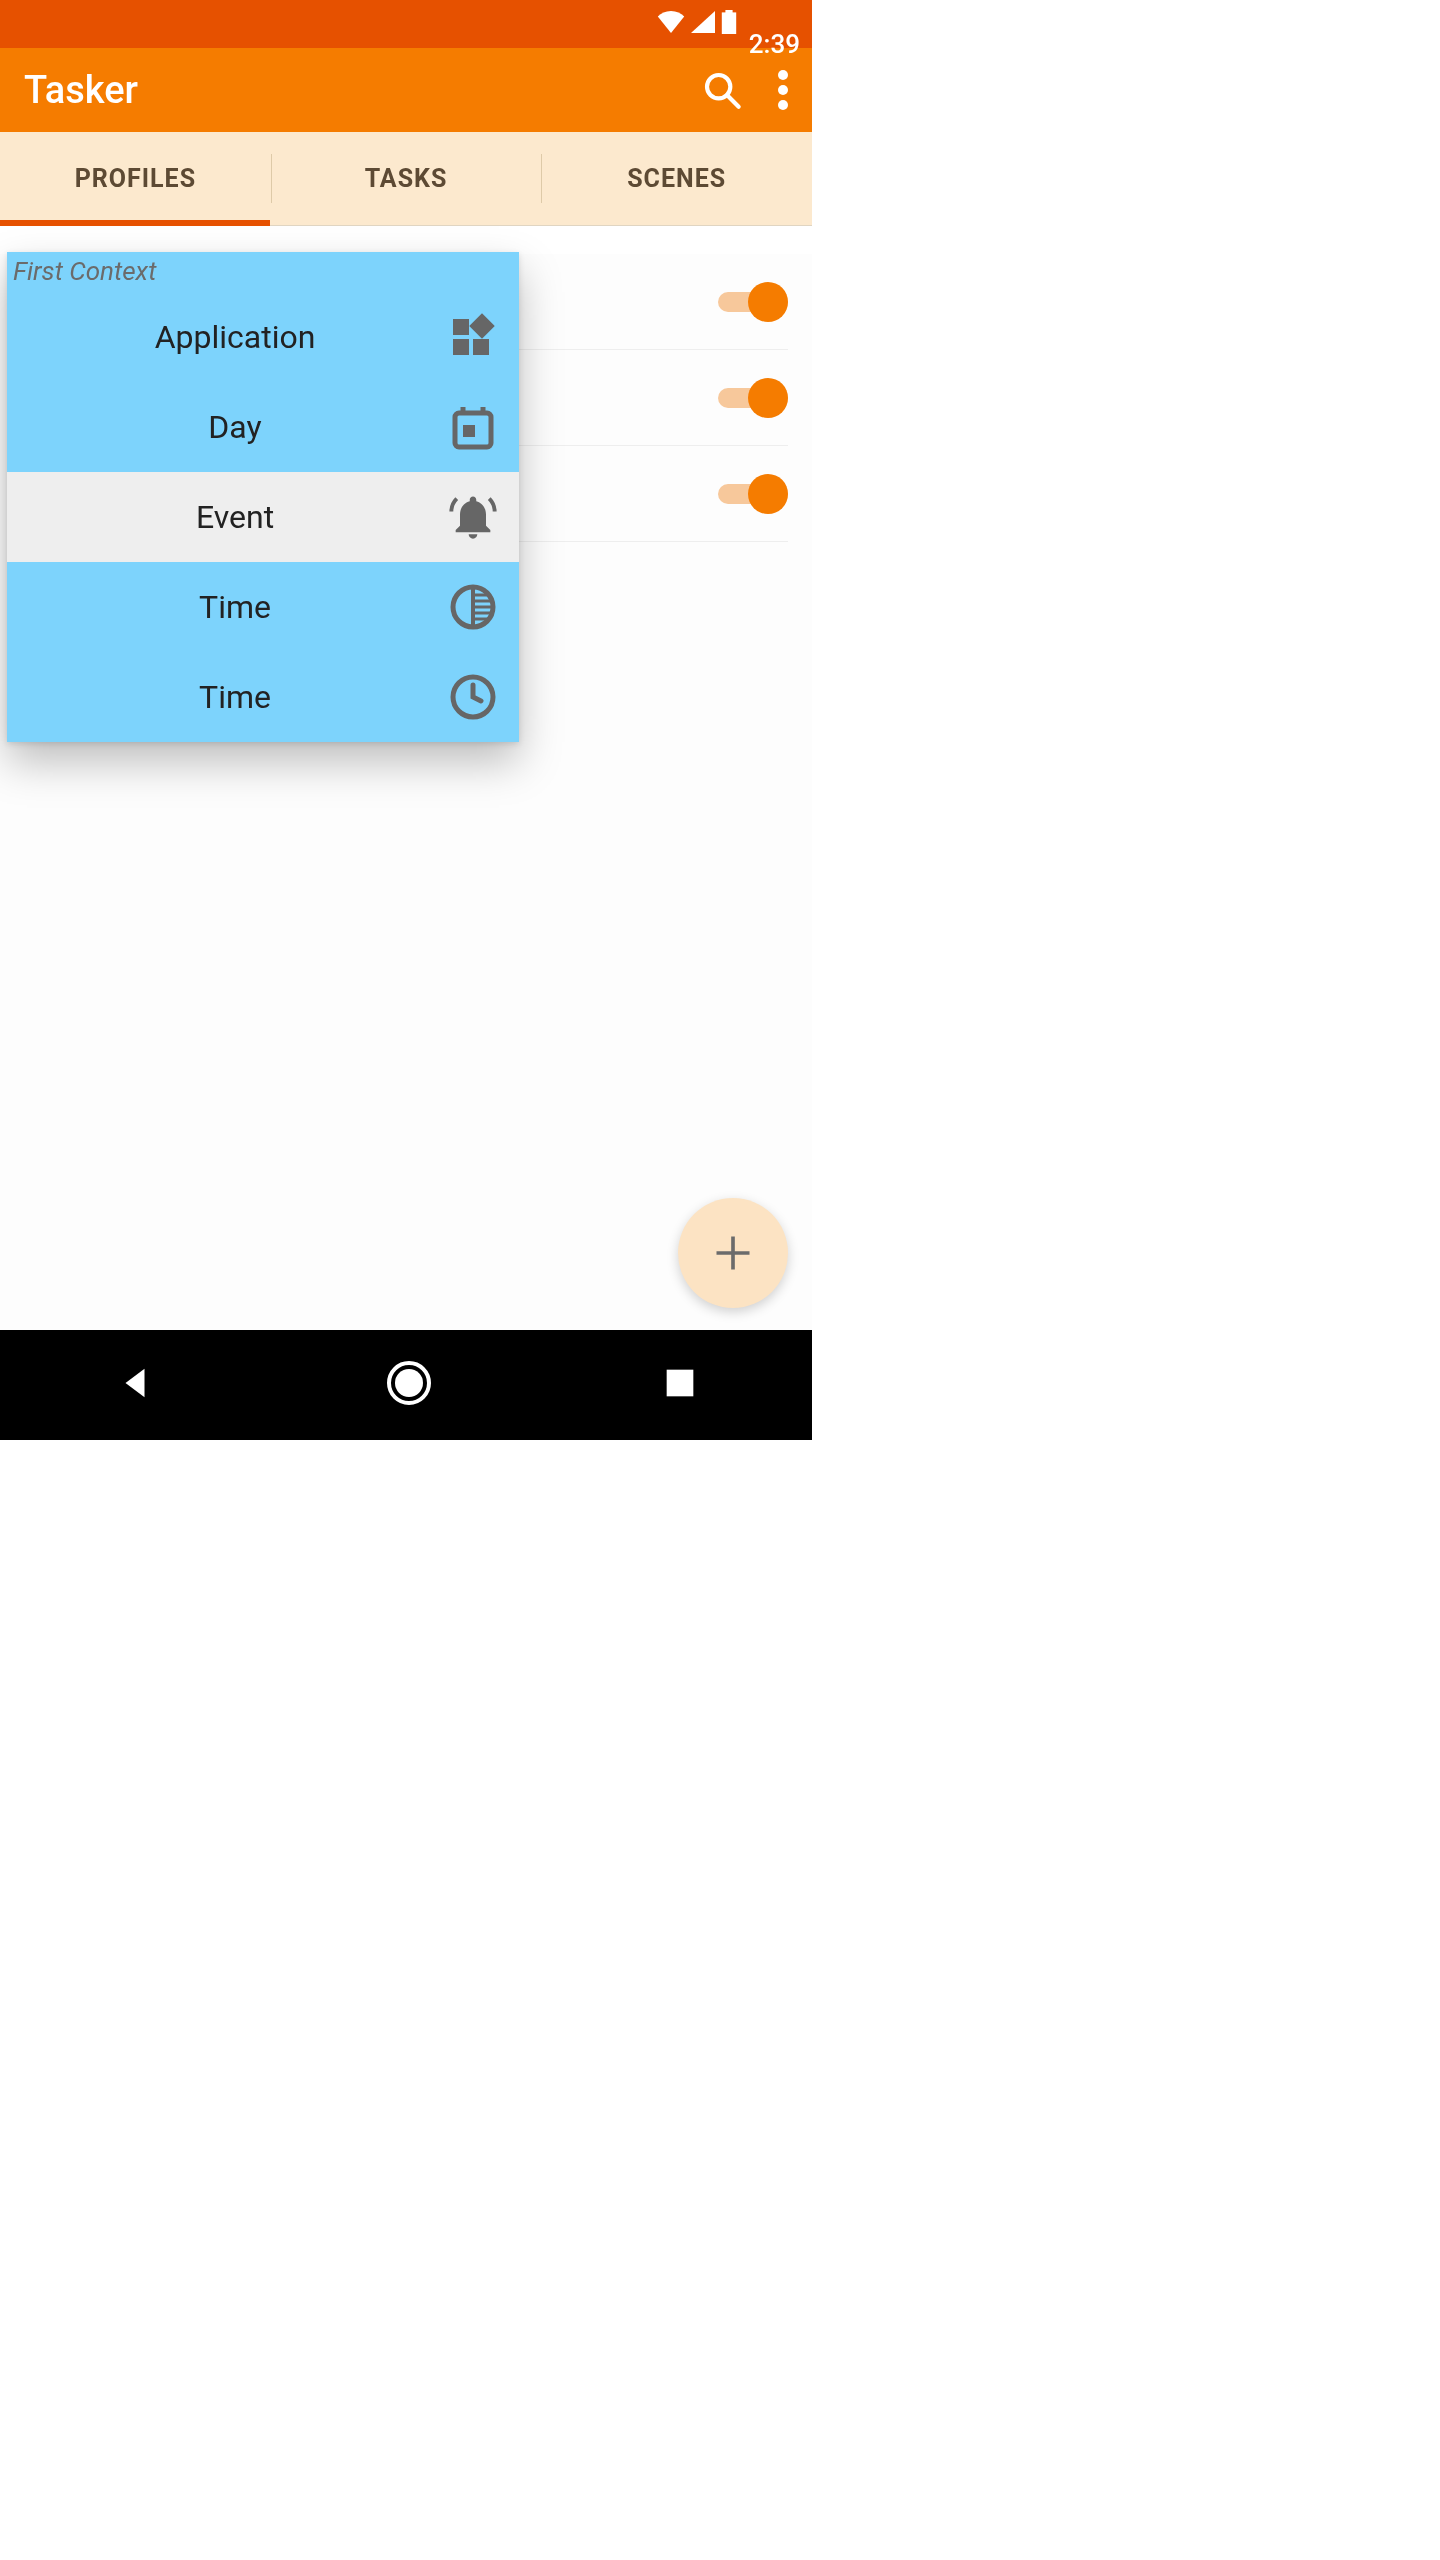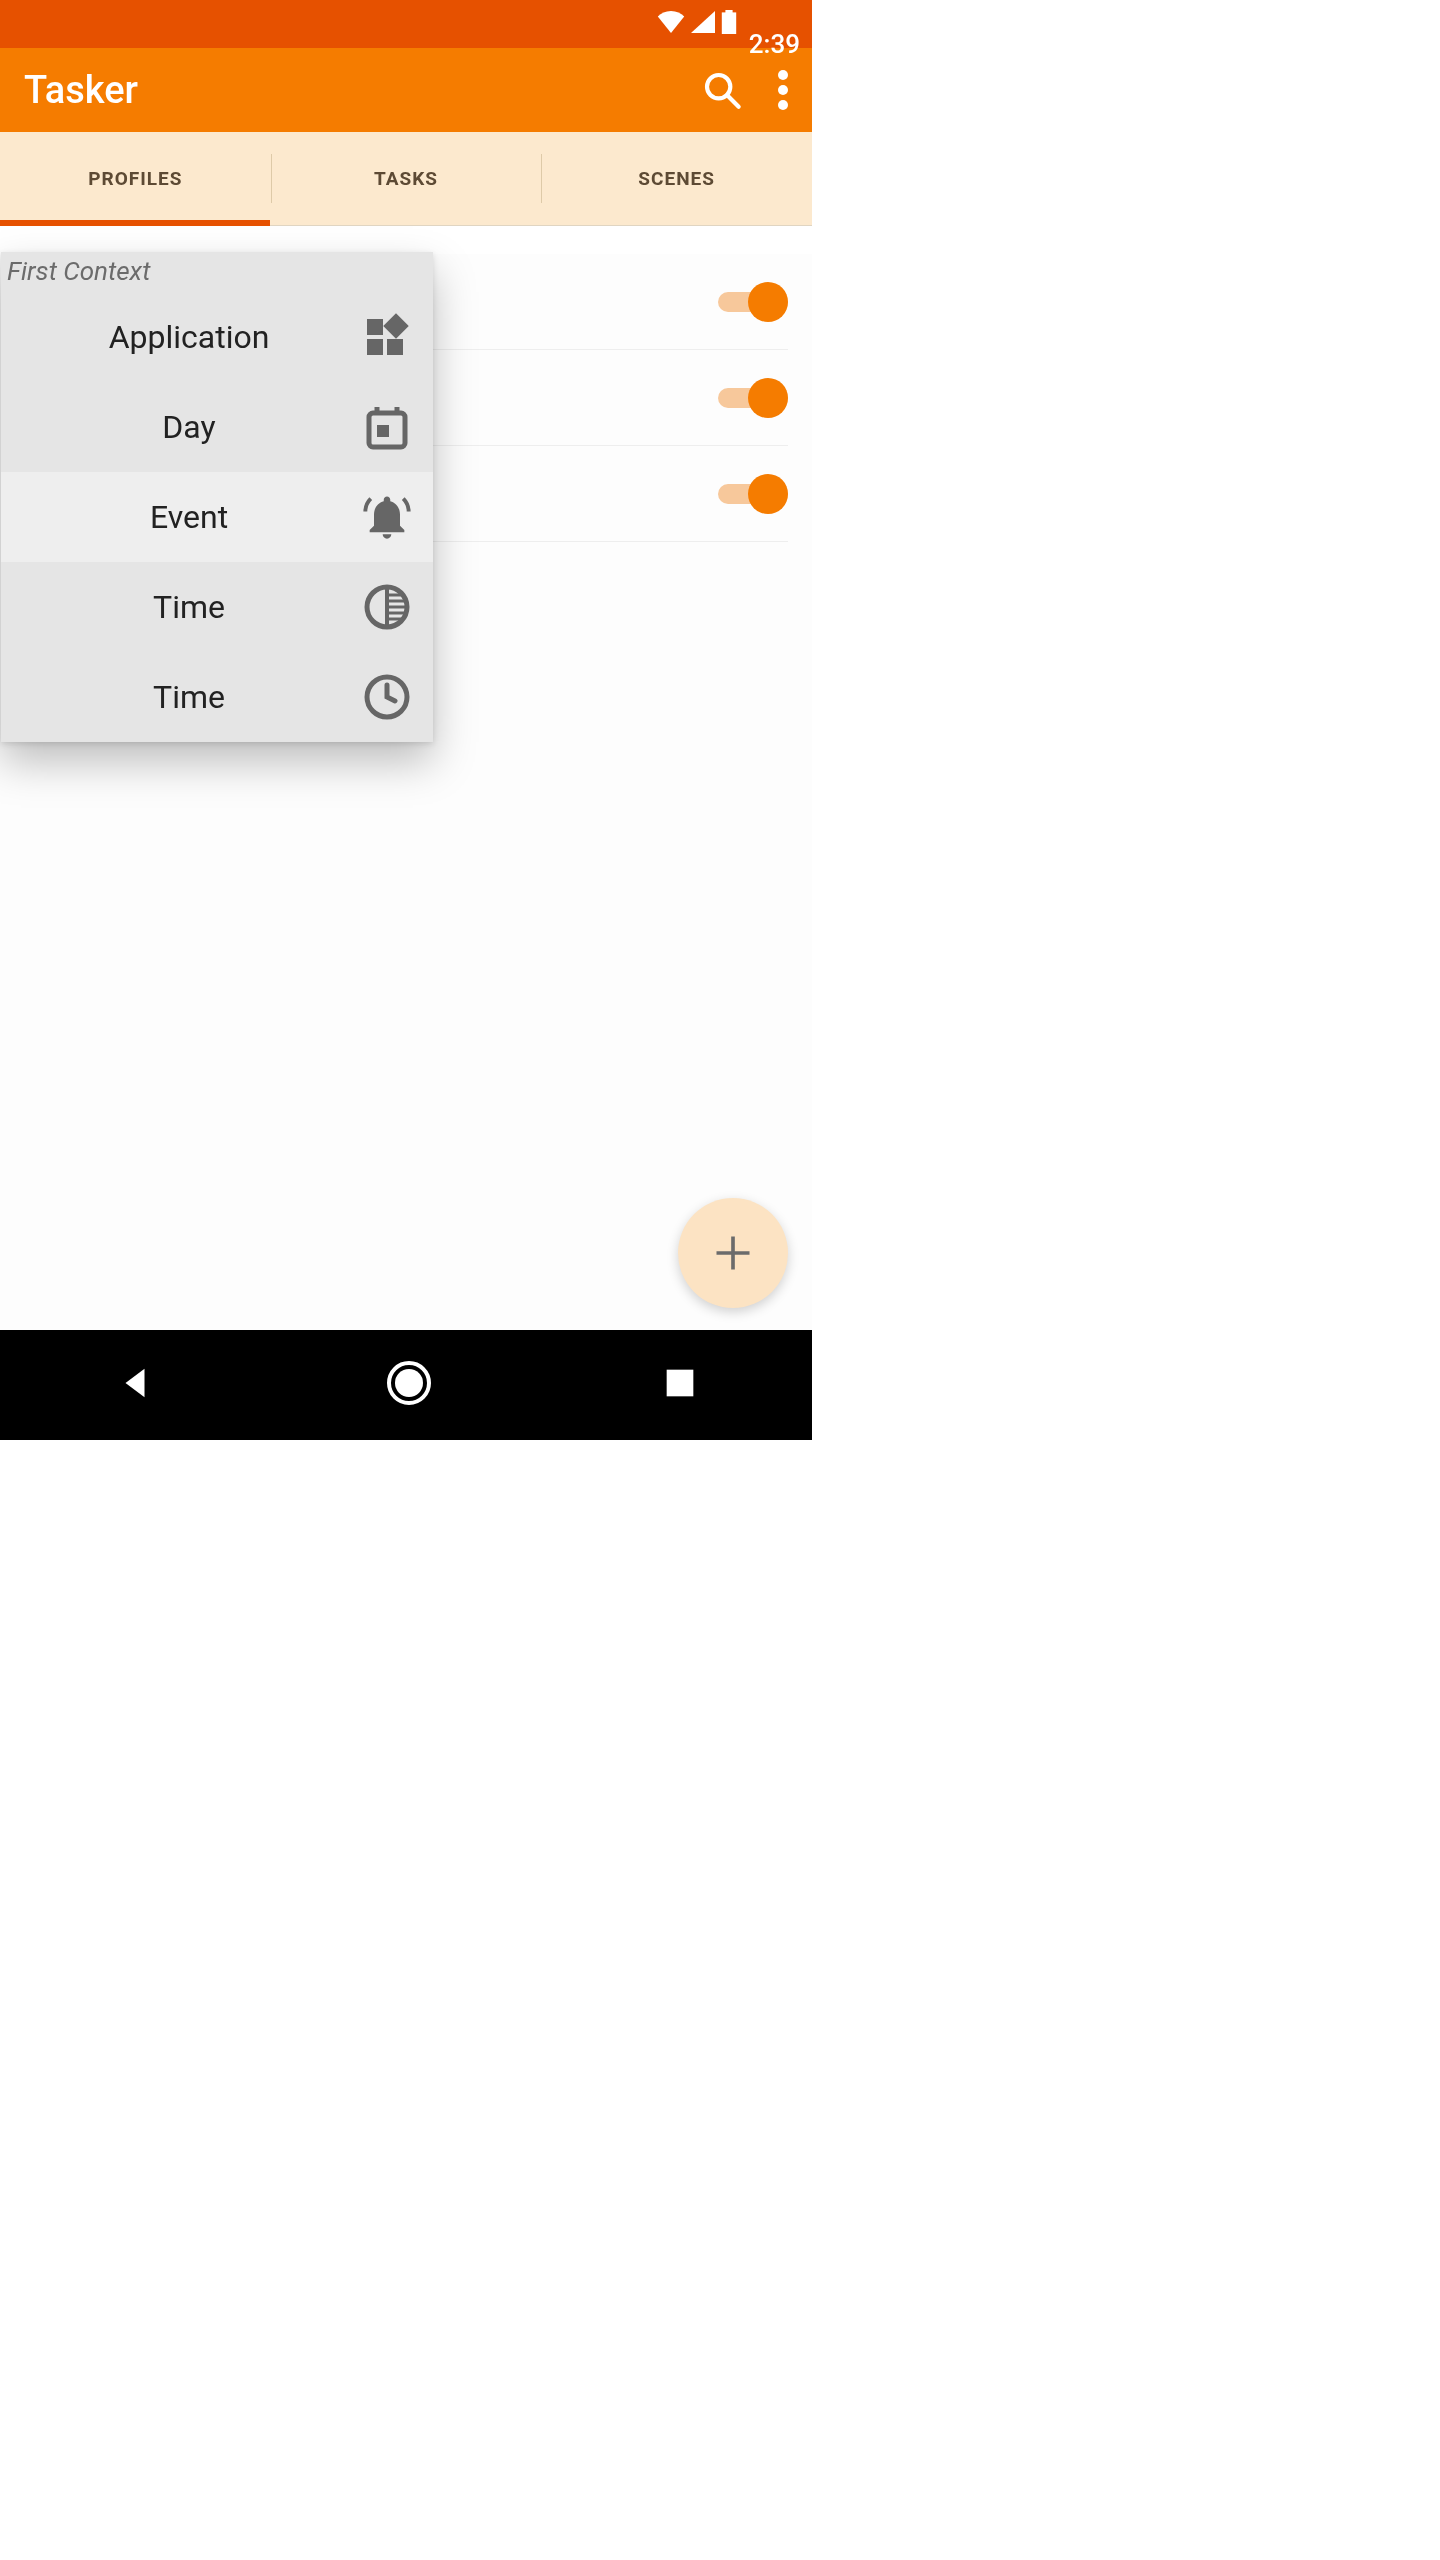--- a/index.html
+++ b/index.html
@@ -12,21 +12,21 @@
   .status-bar .time { color: #fff; font-size: 26px; font-weight: 500; margin-left: 6px; margin-top: 40px; }
 
   
   .app-bar { height: 84px; background: #F57C00; display: flex; align-items: center; padding: 0 24px; }
   .app-title { color: #fff; font-size: 38px; font-weight: 500; flex: 1; }
   .app-actions { display: flex; align-items: center; gap: 36px; }
   .icon-btn svg { display: block; }
 
   
   .tab-bar { height: 94px; background: #FCE9CE; display: flex; border-bottom: 1px solid #e0d5c2; }
-  .tab { flex: 1; display: flex; align-items: center; justify-content: center; font-size: 19px; font-weight: 700; letter-spacing: 1px; color: #5d4a34; position: relative; }
+  .tab { flex: 1; display: flex; align-items: center; justify-content: center; font-size: 25px; font-weight: 700; letter-spacing: 1px; color: #5d4a34; position: relative; }
   .tab + .tab::before { content: ""; position: absolute; left: 0; top: 22px; bottom: 22px; width: 1px; background: #decaa8; }
   .tab.active::after { content: ""; position: absolute; left: 0; right: 0; bottom: -1px; height: 6px; background: #E65100; }
   .tab.active { color: #5d4a34; }
   .tab.active::after { width: 270px; right: auto; }
 
   
   .content { position: absolute; top: 254px; left: 0; right: 0; bottom: 110px; background: #fdfdfd; }
   .profile-list { padding: 0 24px; }
   .profile-row { display: flex; align-items: center; height: 96px; border-bottom: 1px solid #eee; }
   .profile-label { flex: 1; font-size: 32px; font-weight: 600; color: #222; white-space: nowrap; overflow: hidden; text-overflow: ellipsis; }
@@ -35,21 +35,21 @@
   .switch-thumb { position: absolute; top: 0; right: 0; width: 40px; height: 40px; border-radius: 50%; background: #F57C00; }
 
   
   .fab { position: absolute; right: 24px; bottom: 132px; width: 110px; height: 110px; border-radius: 50%; background: #FCE3C3; display: flex; align-items: center; justify-content: center; box-shadow: 0 4px 12px rgba(0,0,0,0.18); }
   .fab svg { display: block; }
 
   
   .nav-bar { position: absolute; left: 0; right: 0; bottom: 0; height: 110px; background: #000; display: flex; align-items: center; justify-content: space-around; }
 
   
-  .context-menu { position: absolute; top: 252px; left: 1px; width: 432px; background: #e5e5e5; box-shadow: 0 20px 40px rgba(0,0,0,0.25), 0 2px 6px rgba(0,0,0,0.12); }
+  .context-menu { position: absolute; top: 252px; left: 7px; width: 512px; background: #7dd3fc; box-shadow: 0 20px 40px rgba(0,0,0,0.25), 0 2px 6px rgba(0,0,0,0.12); }
   .context-header { font-size: 26px; font-style: italic; color: #6b6b6b; padding: 4px 6px 6px 6px; }
   .context-item { display: flex; align-items: center; height: 90px; padding: 0 18px; cursor: pointer; text-align: center; }
   .context-item.highlight { background: #eeeeee; }
   .context-label { flex: 1; font-size: 32px; color: #222; }
   .context-icon { width: 56px; display: flex; justify-content: center; }
   .context-icon svg { display: block; }
 
 </style>
 </head>
 <body>

